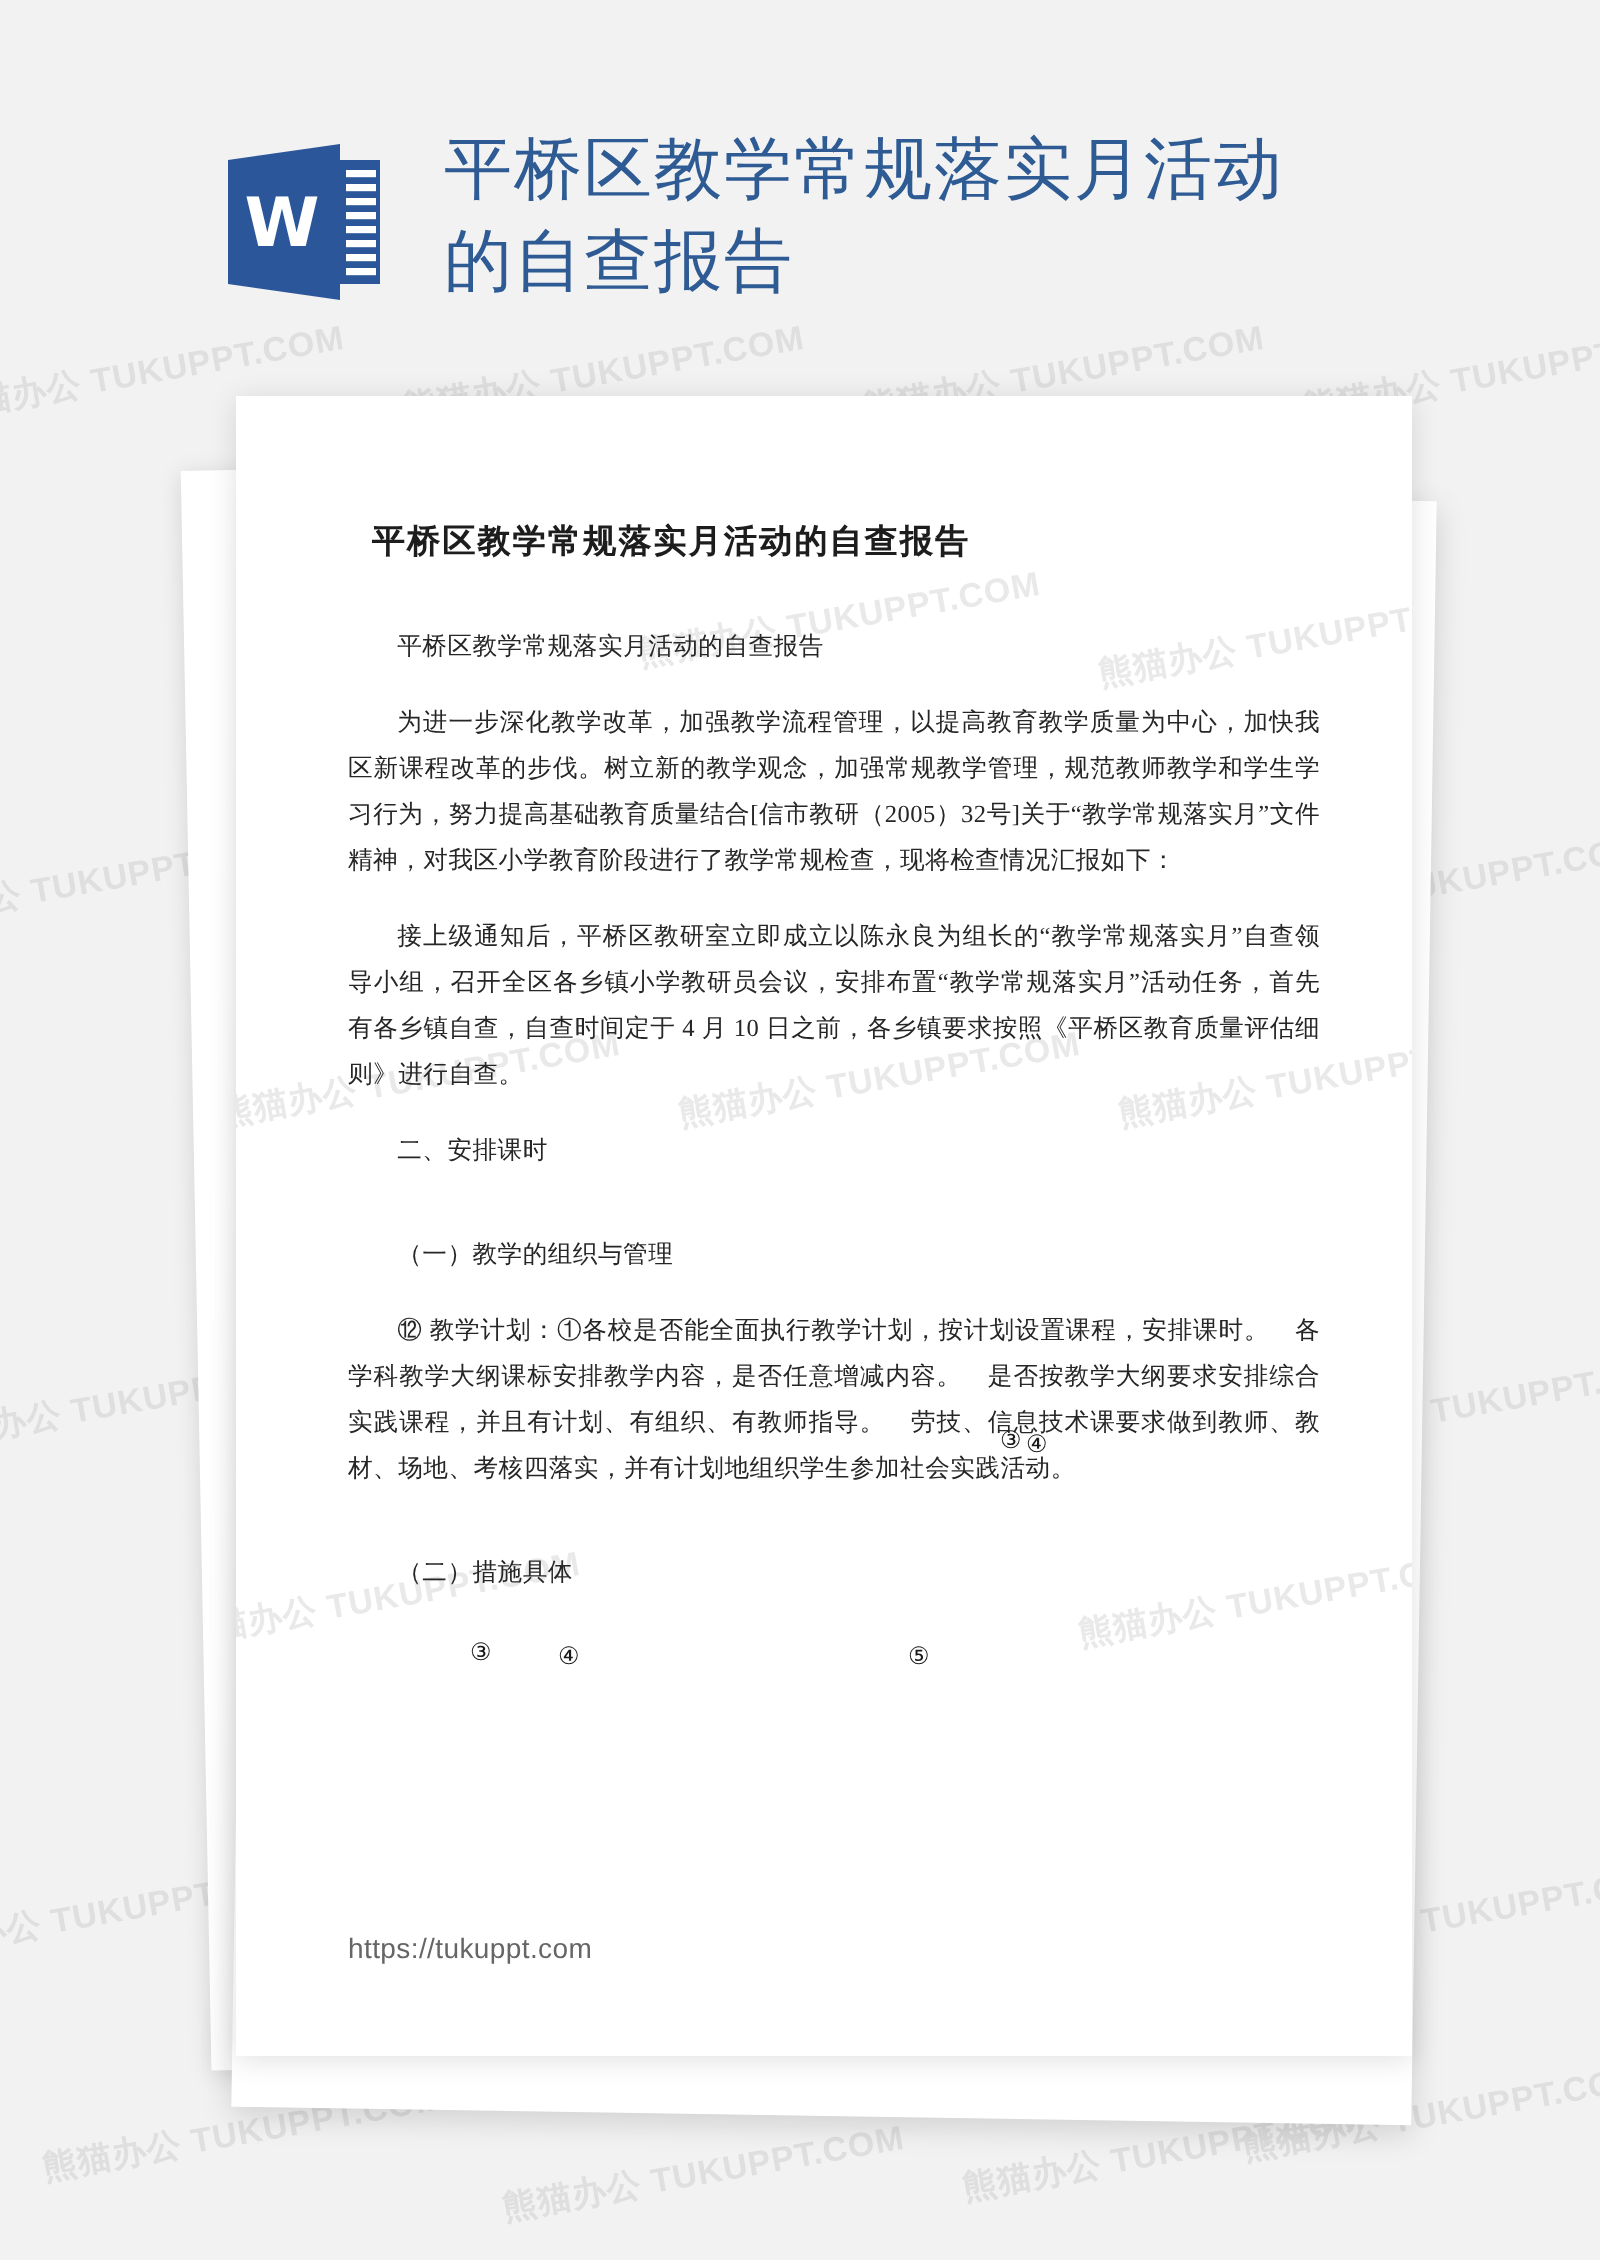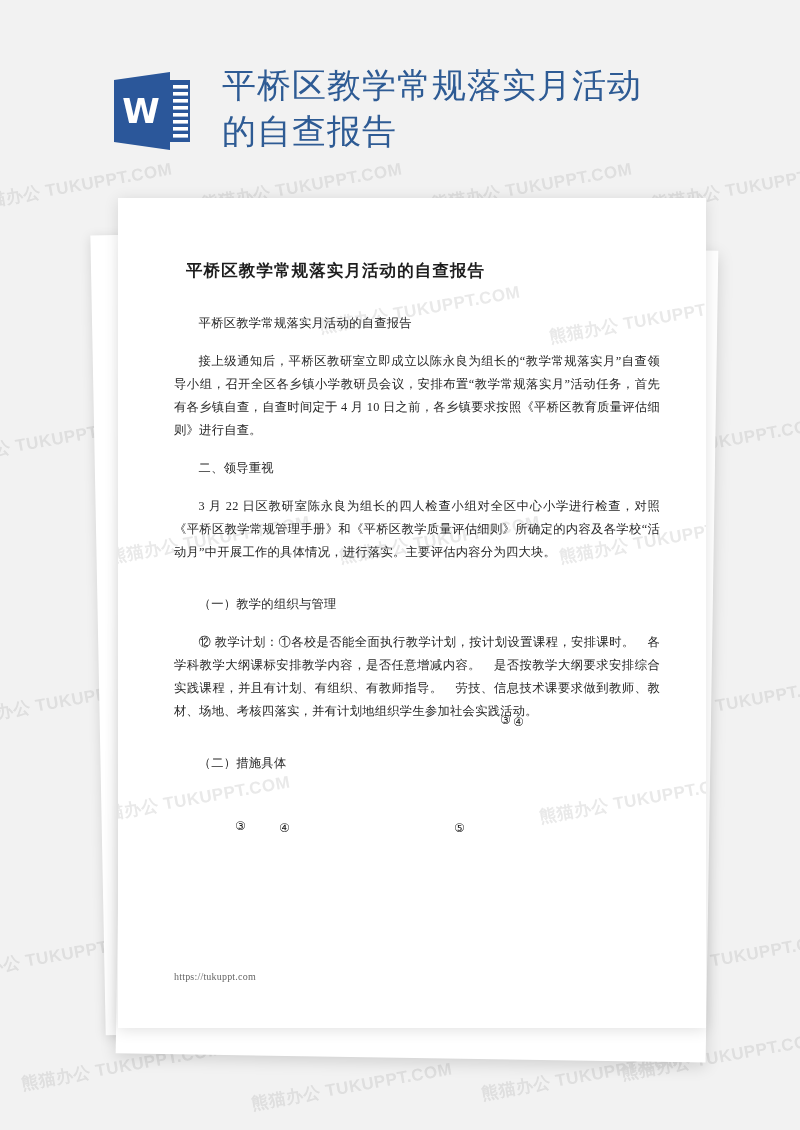--- a/index.html
+++ b/index.html
@@ -132,22 +132,22 @@
     letter-spacing: 0.25px;
   }
   p.indent   { text-indent: 2em; }
   p.heading  { text-indent: 2em; }
   p.sub      { text-indent: 2em; margin-top: 29px; }
 
   .footer-url {
     position: absolute;
     left: 56px;
     bottom: 46px;
-    font-family: Liberation Serif, serif;
-    font-size: 10px;
+    font-family: Liberation Sans, sans-serif;
+    font-size: 14px;
     color: #666;
     letter-spacing: 0.2px;
     z-index: 3;
   }
   .circ-overlay {
     position: absolute;
     font-family: "DejaVu Sans", sans-serif;
     font-size: 12px;
     color: #1a1a1a;
     z-index: 5;
@@ -222,23 +222,23 @@
       <div class="wm" style="left:-30px; top:590px; transform:rotate(-10deg);">熊猫办公 TUKUPPT.COM</div>
       <div class="wm" style="left:420px; top:590px; transform:rotate(-10deg);">熊猫办公 TUKUPPT.COM</div>
       <div class="wm" style="left:200px; top:100px; transform:rotate(-10deg);">熊猫办公 TUKUPPT.COM</div>
       <div class="wm" style="left:430px; top:110px; transform:rotate(-10deg);">熊猫办公 TUKUPPT.COM</div>
     </div>
 
     <div class="page-inner">
       <h1 class="doc-title">平桥区教学常规落实月活动的自查报告</h1>
 
       <p class="para indent">平桥区教学常规落实月活动的自查报告</p>
+      <p class="para indent">为进一步深化教学改革，加强教学流程管理，以提高教育教学质量为中心，加快我区新课程改革的步伐。树立新的教学观念，加强常规教学管理，规范教师教学和学生学习行为，努力提高基础教育质量结合[信市教研（2005）32号]关于“教学常规落实月”文件精神，对我区小学教育阶段进行了教学常规检查，现将检查情况汇报如下：</p>
       <p class="para indent">接上级通知后，平桥区教研室立即成立以陈永良为组长的“教学常规落实月”自查领导小组，召开全区各乡镇小学教研员会议，安排布置“教学常规落实月”活动任务，首先有各乡镇自查，自查时间定于 4 月 10 日之前，各乡镇要求按照《平桥区教育质量评估细则》进行自查。</p>
-      <p class="para heading">二、领导重视</p>
-      <p class="para indent">3 月 22 日区教研室陈永良为组长的四人检查小组对全区中心小学进行检查，对照《平桥区教学常规管理手册》和《平桥区教学质量评估细则》所确定的内容及各学校“活动月”中开展工作的具体情况，进行落实。主要评估内容分为四大块。</p>
+      <p class="para heading">二、安排课时</p>
       <p class="para sub">（一）教学的组织与管理</p>
       <p class="para indent">⑫ 教学计划：①各校是否能全面执行教学计划，按计划设置课程，安排课时。　各学科教学大纲课标安排教学内容，是否任意增减内容。　是否按教学大纲要求安排综合实践课程，并且有计划、有组织、有教师指导。　劳技、信息技术课要求做到教师、教材、场地、考核四落实，并有计划地组织学生参加社会实践活动。</p>
       <p class="para sub">（二）措施具体</p>
     </div>
 
     <div class="footer-url">https://tukuppt.com</div>
   </div>
 </div>
 
 <div id="overlay-marks" style="position:absolute; inset:0; z-index:4; pointer-events:none;">

